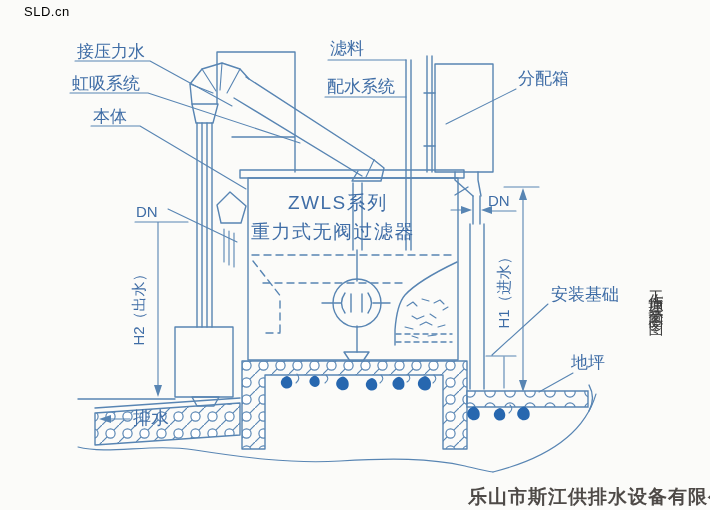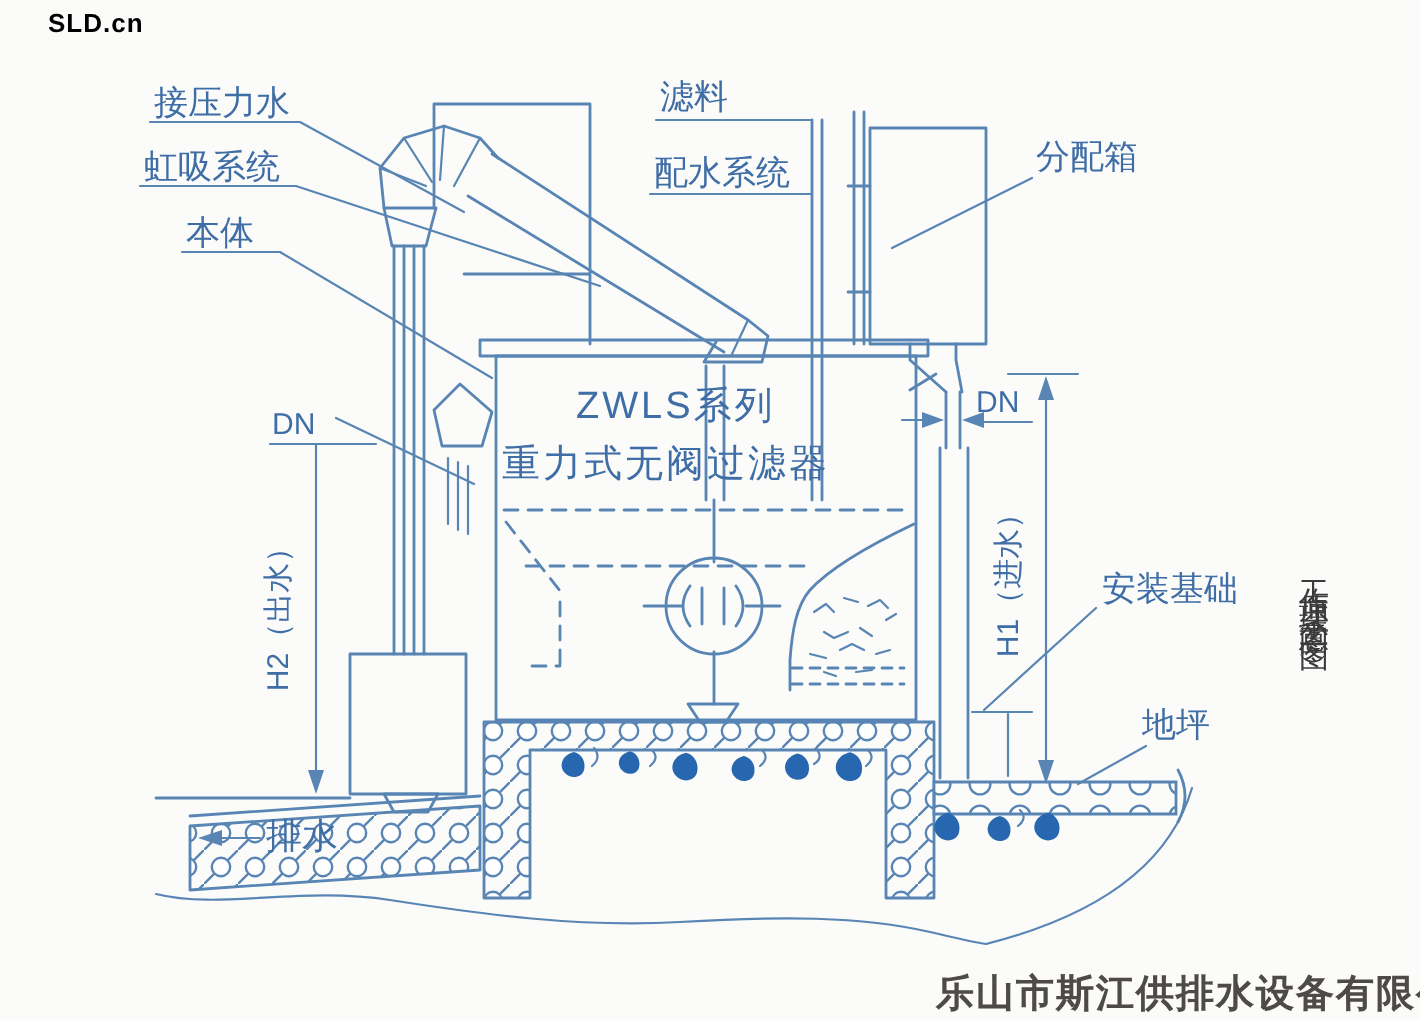--- a/index.html
+++ b/index.html
@@ -14,21 +14,21 @@
   .concfill{fill:url(#conc);stroke:var(--diagram-line,#5885b3);stroke-width:1.4;stroke-linejoin:round;}
   .rowfill{fill:url(#circrow);stroke:var(--diagram-line,#5885b3);stroke-width:1.4;}
   .pat-ln{stroke:var(--diagram-line,#5885b3);stroke-width:1.2;fill:none;}
   .pat-c{stroke:var(--diagram-line,#5885b3);stroke-width:1.2;fill:#fff;}
   .lbl{fill:var(--diagram-label,#3f6da6);font-size:17px;}
   .s15{font-size:15px;}
   .s18{font-size:18px;}
   .big{font-size:19px;letter-spacing:1.5px;}
   .arrow{fill:var(--diagram-line,#5885b3);stroke:none;}
   .drip{fill:var(--water-drip,#2767af);stroke:none;}
-  .watermark{position:absolute;left:24px;top:4px;font-size:13px;font-weight:700;
+  .watermark{position:absolute;left:24px;top:4px;font-size:13px;font-weight:400;
              color:#000;letter-spacing:0.5px;}
   .vtitle{position:absolute;left:646px;top:278px;writing-mode:vertical-rl;
           color:var(--title-text,#3b3b3b);font-size:15px;letter-spacing:4px;font-weight:500;}
   .company{position:absolute;left:468px;top:484px;white-space:nowrap;
            color:var(--company-text,#4e4a47);font-size:19px;font-weight:bold;letter-spacing:1px;}
 </style>
 </head>
 <body>
 
 <div class="stage">

